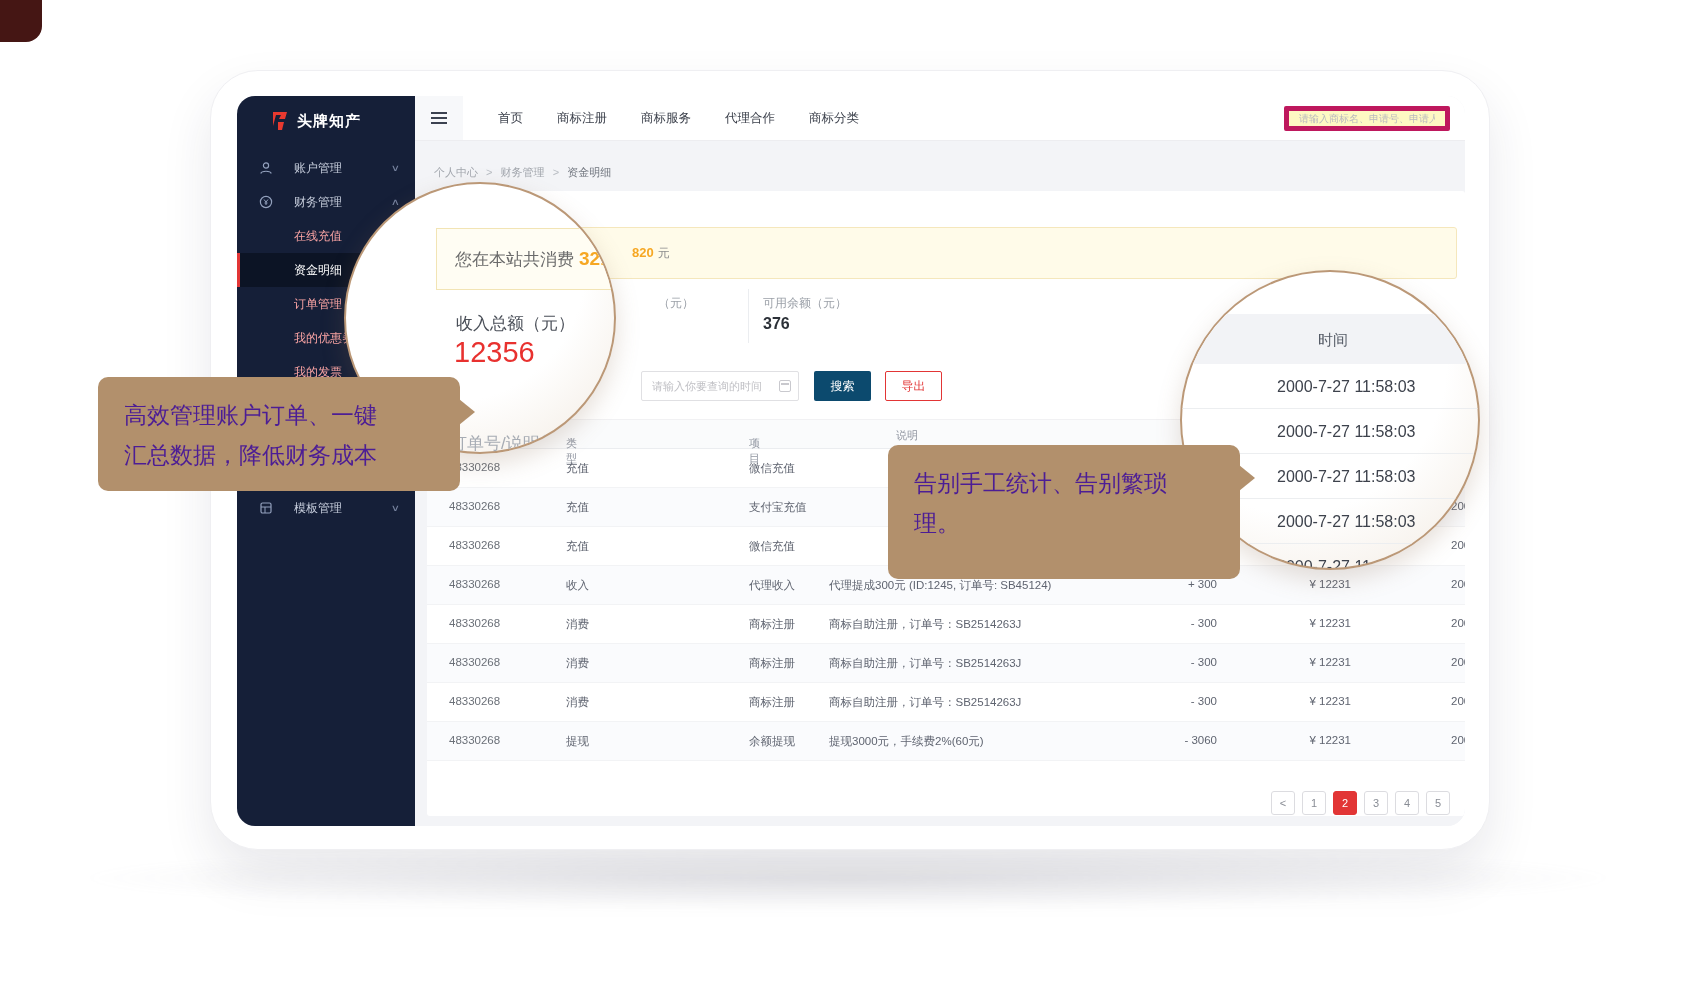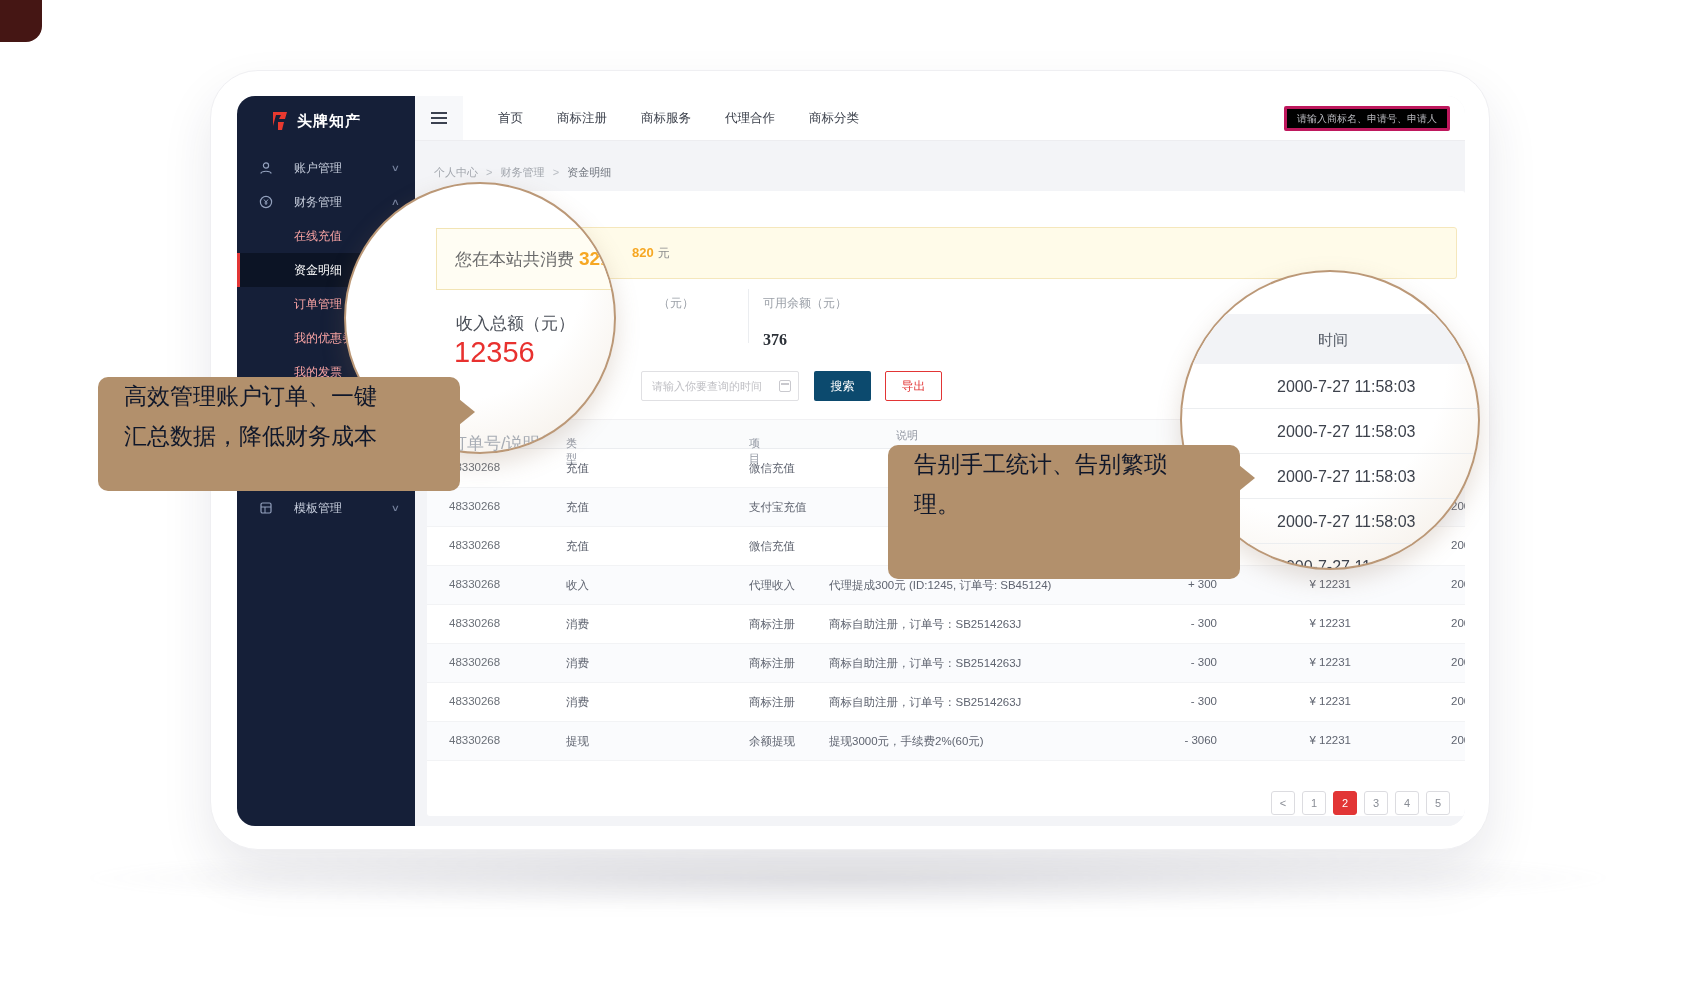--- a/index.html
+++ b/index.html
@@ -32,21 +32,21 @@
   .side-item.first { margin-top:5px; }
   .side-item.tpl { margin-top:102px; }
 
   
   .topbar { position:absolute; left:178px; top:0; width:1050px; height:45px; background:#fff; border-bottom:1px solid #ededf0; }
   .burger-block { position:absolute; left:0; top:0; width:48px; height:44px; background:#f7f8fa; cursor:pointer; }
   .burger { position:absolute; left:16px; top:16px; width:16px; height:12px; }
   .burger span { display:block; height:2px; background:#3c4250; margin-bottom:3px; }
   .mainnav { position:absolute; left:48px; top:0; height:44px; display:flex; align-items:center; padding-left:18px; }
   .mainnav .nav-item { padding:0 17px; font-size:12.5px; color:#3a3f4a; cursor:pointer; white-space:nowrap; }
-  .top-search { position:absolute; right:15px; top:10px; width:166px; height:25px; background:#000000; border:3px solid #be185d;
+  .top-search { position:absolute; right:15px; top:10px; width:166px; height:25px; background:#fef9c3; border:5px solid #be185d;
     border-radius:2px; font-size:10px; color:#8a8a8a; padding:0 10px; outline:none; }
   .top-search::placeholder { color:#b9babf; }
 
   .content { position:absolute; left:178px; top:45px; width:1050px; height:685px; background:#f3f4f7; }
   .breadcrumb { position:absolute; left:19px; top:24px; font-size:11px; color:#a2a6ad; }
   .breadcrumb .seg { cursor:pointer; }
   .breadcrumb .seg.cur { color:#71767f; }
   .breadcrumb .sep { margin:0 5px; color:#b8bcc2; }
 
   .card { position:absolute; left:12px; top:50px; width:1038px; height:625px; background:#fff; border-radius:3px; overflow:hidden; }
@@ -102,21 +102,21 @@
   .mag-stat-label { position:absolute; left:110px; top:128px; font-size:17px; color:#4a4f58; }
   .mag-stat-value { position:absolute; left:108px; top:152px; font-size:29px; font-weight:normal; color:#e8312f; }
   .mag-col-header { position:absolute; left:104px; top:248px; font-size:17px; color:#a7acb4; white-space:nowrap; }
   .mag-thead { position:absolute; left:0; top:42px; width:300px; height:50px; background:#f2f3f6; }
   .mag-thead span { position:absolute; left:136px; top:17px; font-size:15px; color:#555b66; }
   .mag-times { position:absolute; left:0; top:92px; width:300px; }
   .mag-trow { position:relative; height:45px; border-bottom:1px solid #eceef0; }
   .mag-trow span { position:absolute; left:95px; top:14px; font-size:16px; color:#3d424c; white-space:nowrap; }
 
   
-  .tip { position:absolute; background:#b2906c; border-radius:10px; color:#0f172a; z-index:60; padding:0 26px;font-family:Liberation Serif, serif; }
+  .tip { position:absolute; background:#b2906c; border-radius:10px; color:#4c1d95; z-index:60; padding:18px 26px; }
   .tip .line { font-size:23px; line-height:40px; font-weight:500; white-space:nowrap; }
   .tip .arrow { position:absolute; right:-15px; width:0; height:0; border-top:13px solid transparent;
     border-bottom:13px solid transparent; border-left:16px solid #b2906c; }
   .tip1 { left:98px; top:377px; width:362px; height:114px; }
   .tip1 .arrow { top:22px; }
   .tip2 { left:888px; top:445px; width:352px; height:134px; }
   .tip2 .arrow { top:20px; }
 
   .ico svg { width:14px; height:14px; display:block; }
 </style>
@@ -234,21 +234,21 @@
 
           <div class="banner">
             <span class="txt">
               <span class="amt">820</span><span>元</span>
             </span>
           </div>
 
           <span class="stat-label" style="left:231px; top:104px;">（元）</span>
           <div class="stat-div"></div>
           <span class="stat-label" style="left:336px; top:104px;">可用余额（元）</span>
-          <span class="stat-value" style="left:336px; top:140px;font-family:Liberation Serif, serif;">376</span>
+          <span class="stat-value" style="left:336px; top:124px;">376</span>
 
           <input class="time-input" placeholder="请输入你要查询的时间" style="">
           <span class="cal-icon"></span>
           <button class="btn-search">搜索</button>
           <button class="btn-export">导出</button>
 
           <div class="thead">
             <span class="h-order">订单号/说明关键</span>
             <span class="h-type">
                 <span>类型</span>

